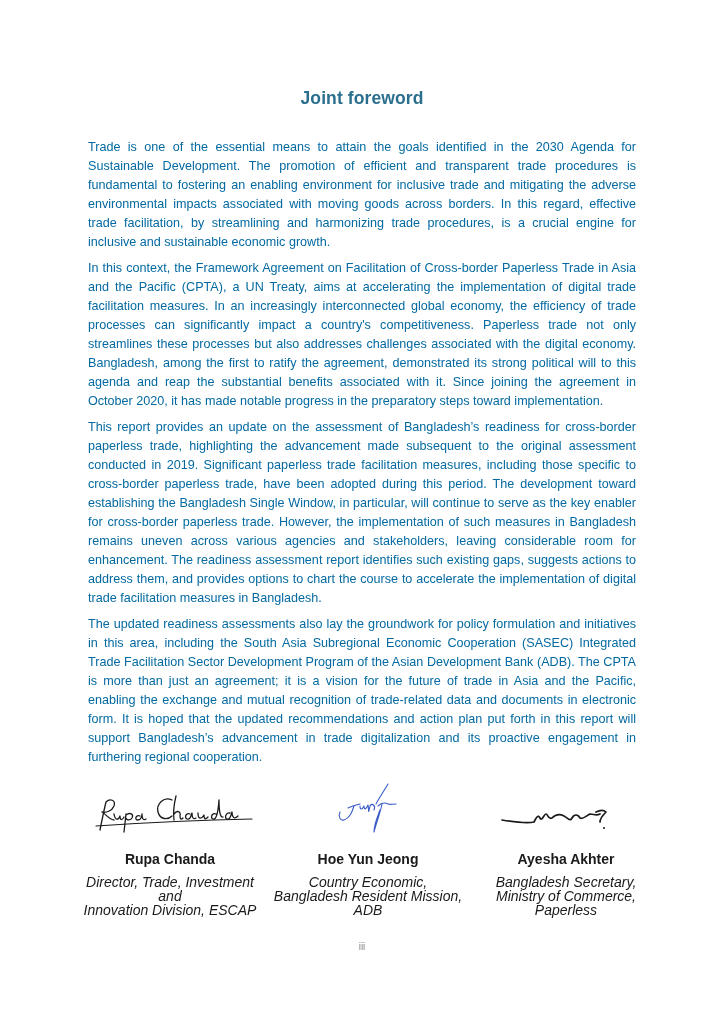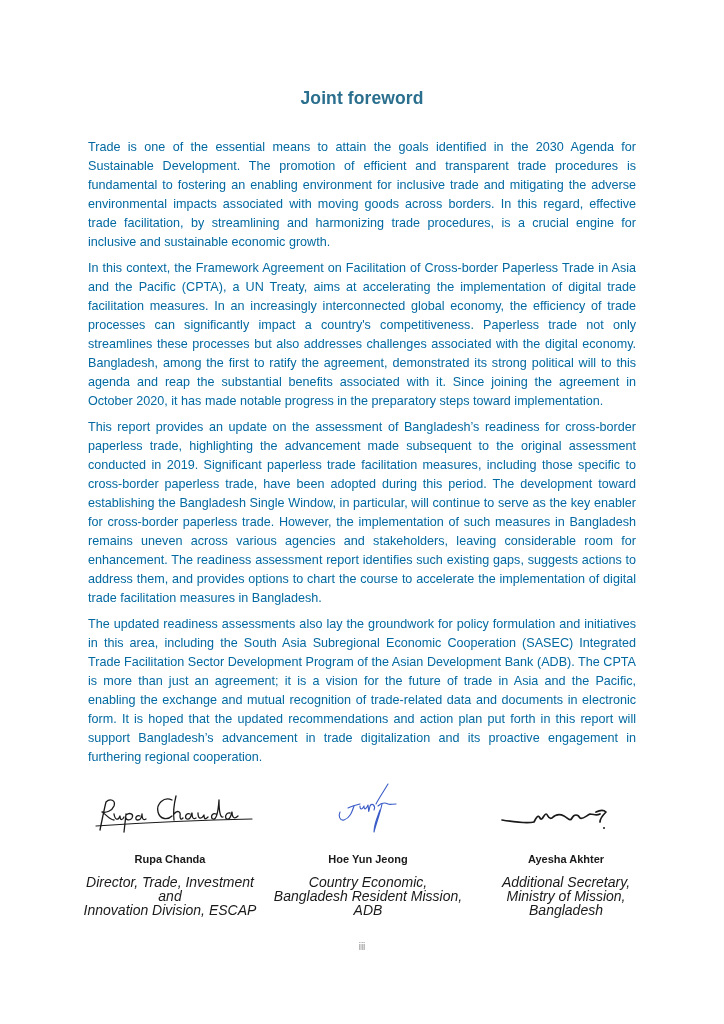--- a/index.html
+++ b/index.html
@@ -62,21 +62,21 @@
     .sig-col.c2 { left: 190px; width: 196px; }
     .sig-col.c3 { left: 392px; width: 188px; }
     .sig-img {
       height: 62px;
       position: relative;
     }
     .sig-img svg {
       position: absolute;
     }
     .sig-name {
-      font-size: 11px;
+      font-size: 14px;
       font-weight: bold;
       color: #1a1a1a;
       margin-top: 10px;
       height: 14px;
       line-height: 14px;
     }
     .sig-role {
       font-size: 14px;
       line-height: 14px;
       color: #1a1a1a;
@@ -170,22 +170,22 @@
         <svg width="188" height="62" viewBox="0 0 188 62" style="left:0;top:0;">
           <g fill="none" stroke="#1a1a1a" stroke-width="1.7" stroke-linecap="round" stroke-linejoin="round">
             <path d="M30 40 C42 42 54 44 62 42 C64 38 66 34 68 38 C70 42 72 34 74 34 C76 34 76 40 80 38 C84 34 88 34 92 36 C96 38 98 42 100 38 C102 34 106 34 108 38 C110 40 114 36 118 34 C122 34 124 36 128 34"></path>
             <path d="M124 32 C128 30 132 30 134 32 C130 36 128 40 128 42"></path>
           </g>
           <circle cx="132" cy="48" r="1" fill="#1a1a1a"></circle>
         </svg>
       </div>
       <div class="sig-name">Ayesha Akhter</div>
       <div class="sig-role">
-        <div>Additional Secretary,</div>
-        <div>Ministry of Mission, Bangladesh</div>
+        <div>Bangladesh Secretary,</div>
+        <div>Ministry of Commerce, Paperless</div>
       </div>
     </div>
 
   </div>
 
   <div class="page-number">iii</div>
 
 </div>
 
 </body></html>

